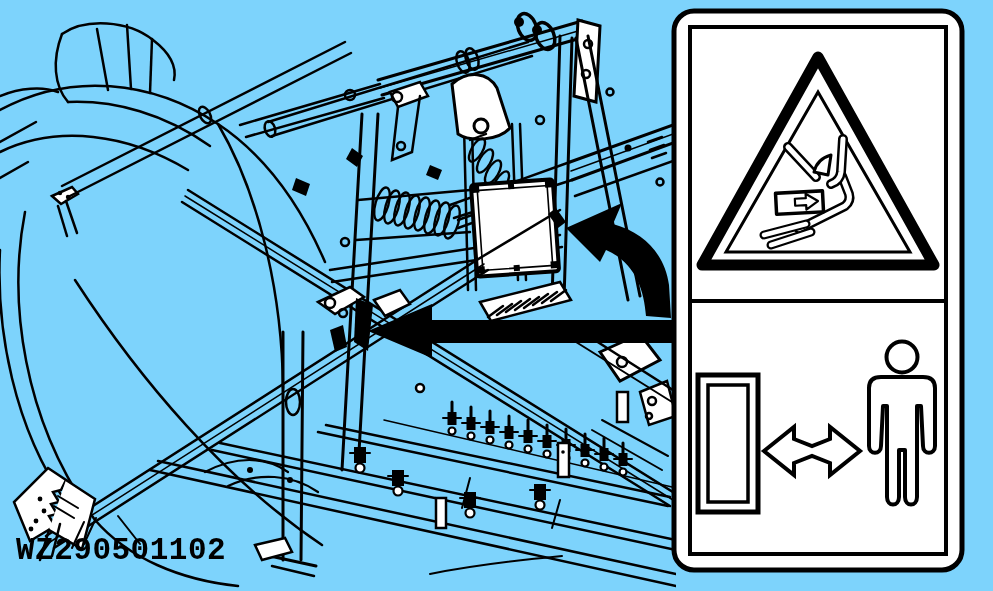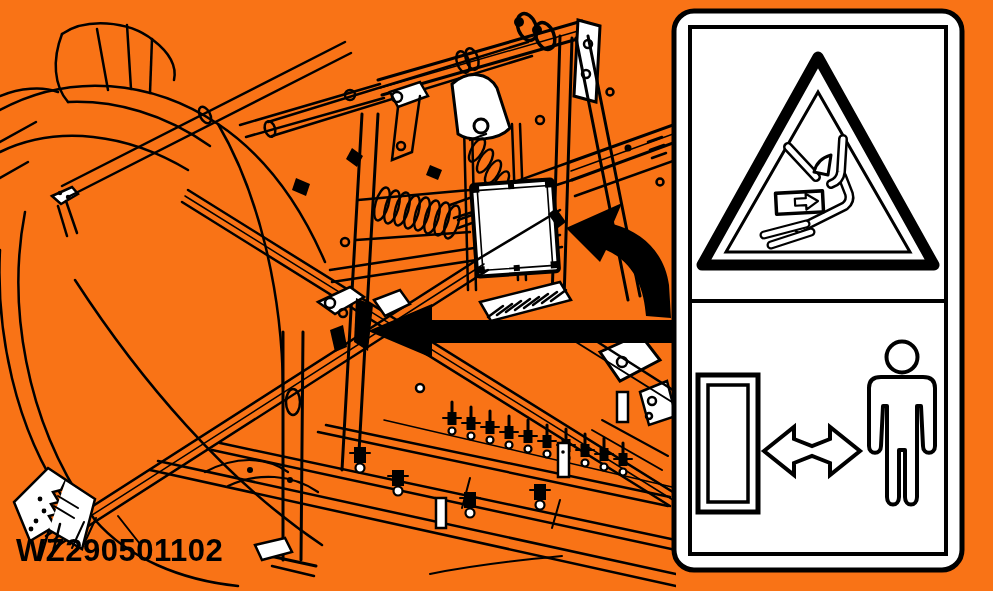--- a/index.html
+++ b/index.html
@@ -1,17 +1,17 @@
 <!DOCTYPE html>
 <html><head>
 <meta charset="utf-8">
 <style>
   html,body{margin:0;padding:0;background:#fff;}
-  #stage{position:relative;width:993px;height:591px;background:#f97316;overflow:hidden;
-         font-family:Liberation Sans, sans-serif;text-align:center;}
+  #stage{position:relative;width:993px;height:591px;background:#7dd3fc;overflow:hidden;
+         font-family:Liberation Mono, monospace;text-align:center;}
   #stage svg{position:absolute;left:0;top:0;}
   .caption{position:absolute;left:16px;top:534px;font-size:31px;font-weight:bold;
            color:#000;letter-spacing:0.5px;line-height:1.1;}
 </style>
 </head>
 <body>
 
 <div id="stage">
 
 <svg width="993" height="591" viewBox="0 0 993 591">

